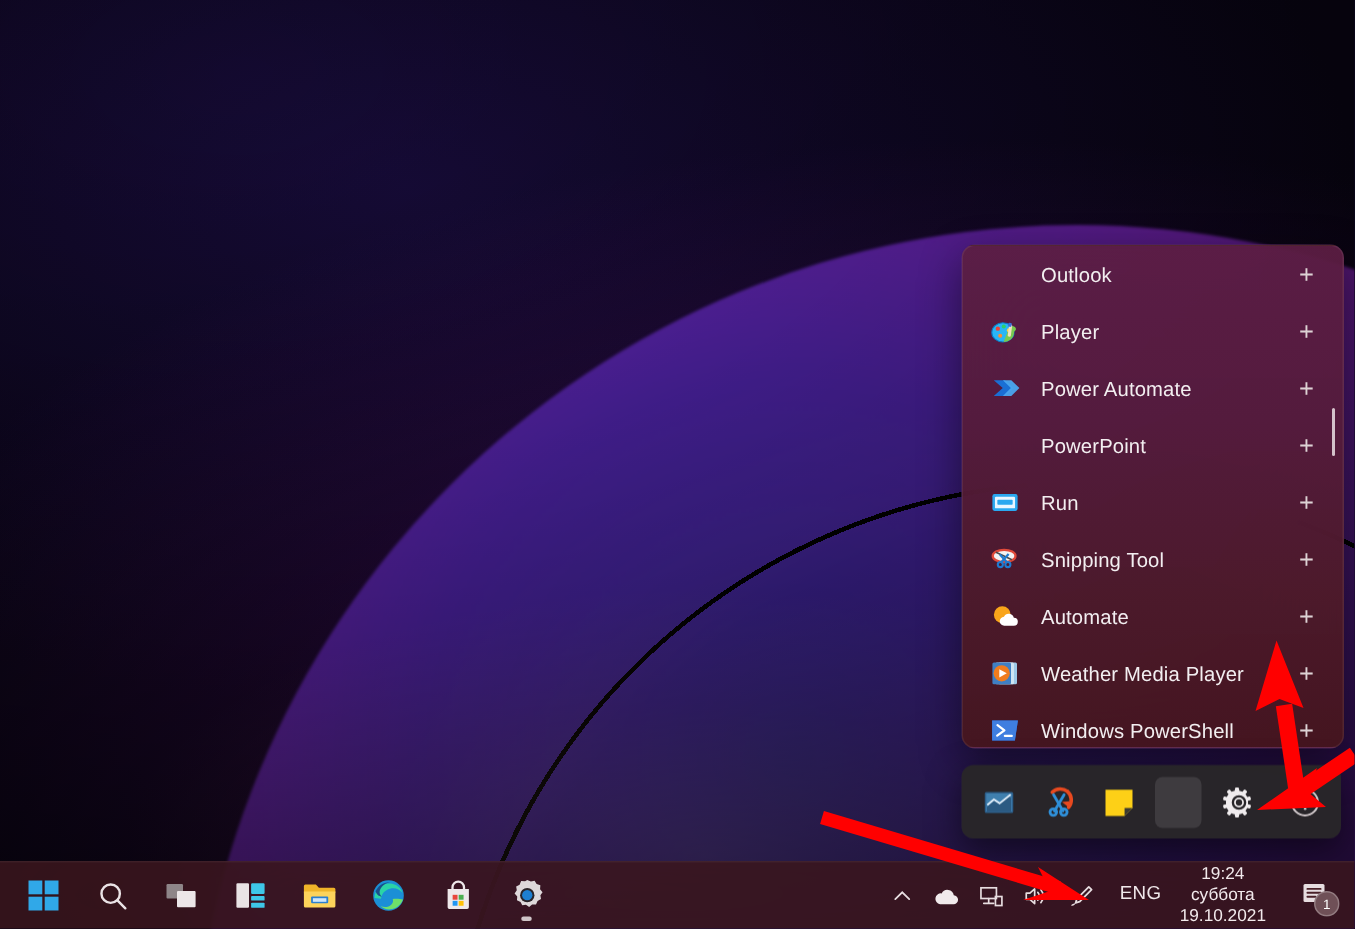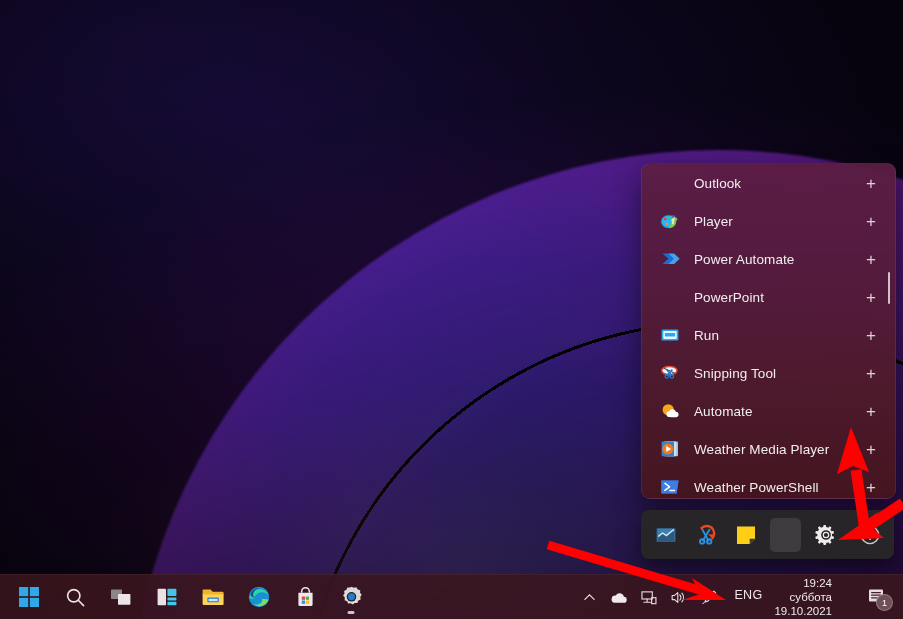--- a/index.html
+++ b/index.html
@@ -136,22 +136,22 @@
   }
   #tray{position:absolute;right:50px;top:0;height:44px;display:flex;align-items:center;}
   .tray-ico{
     width:24px;height:28px;display:flex;align-items:center;justify-content:center;
     margin:0 3px;color:#e7dde0;
   }
   #tray-lang{
     font-size:12.5px;color:#f0e8ea;margin:0 8px 4px 10px;letter-spacing:.3px;
   }
   #clock{
-    display:flex;flex-direction:column;align-items:flex-end;justify-content:center;
-    color:#f2eaec;font-size:11.5px;line-height:14px;margin-left:4px;margin-right:21px;
+    display:flex;flex-direction:column;align-items:center;justify-content:center;
+    color:#f2eaec;font-size:11.5px;line-height:14px;margin-left:4px;margin-right:9px;
     text-align:center;
   }
   #notif-btn{
     position:absolute;right:6px;top:0;height:44px;width:40px;
     display:flex;align-items:center;justify-content:center;
   }
   .notif-badge{
     position:absolute;right:4px;bottom:8px;width:15px;height:15px;border-radius:50%;
     background:#6f5057;border:1px solid rgba(255,255,255,.25);
     color:#fff;font-size:9px;display:flex;align-items:center;justify-content:center;
@@ -269,21 +269,21 @@
 
   <div class="app-row">
     <span class="app-icon">
       <svg width="20" height="20" viewBox="0 0 20 20">
         <path d="M1.4 3.4h17.2l-2 13.2H1.4z" fill="#2d64c8"></path>
         <path d="M1.4 3.4h17.2l-2 13.2H1.4z" fill="#3f7ee0"></path>
         <path d="M5 6.4 L9.6 9.9 L4.8 13.4" stroke="#ffffff" stroke-width="1.5" fill="none" stroke-linecap="round" stroke-linejoin="round"></path>
         <path d="M9.9 13.6h4.6" stroke="#ffffff" stroke-width="1.5" stroke-linecap="round"></path>
       </svg>
     </span>
-    <span class="app-label">Weather PowerShell</span>
+    <span class="app-label">Windows PowerShell</span>
     <span class="app-plus">+</span>
   </div>
 
   <div id="app-scrollbar"></div>
 </div>
 
 <div id="snip-toolbar">
 
   <div class="snip-btn">
     <svg width="22" height="22" viewBox="0 0 22 22">

